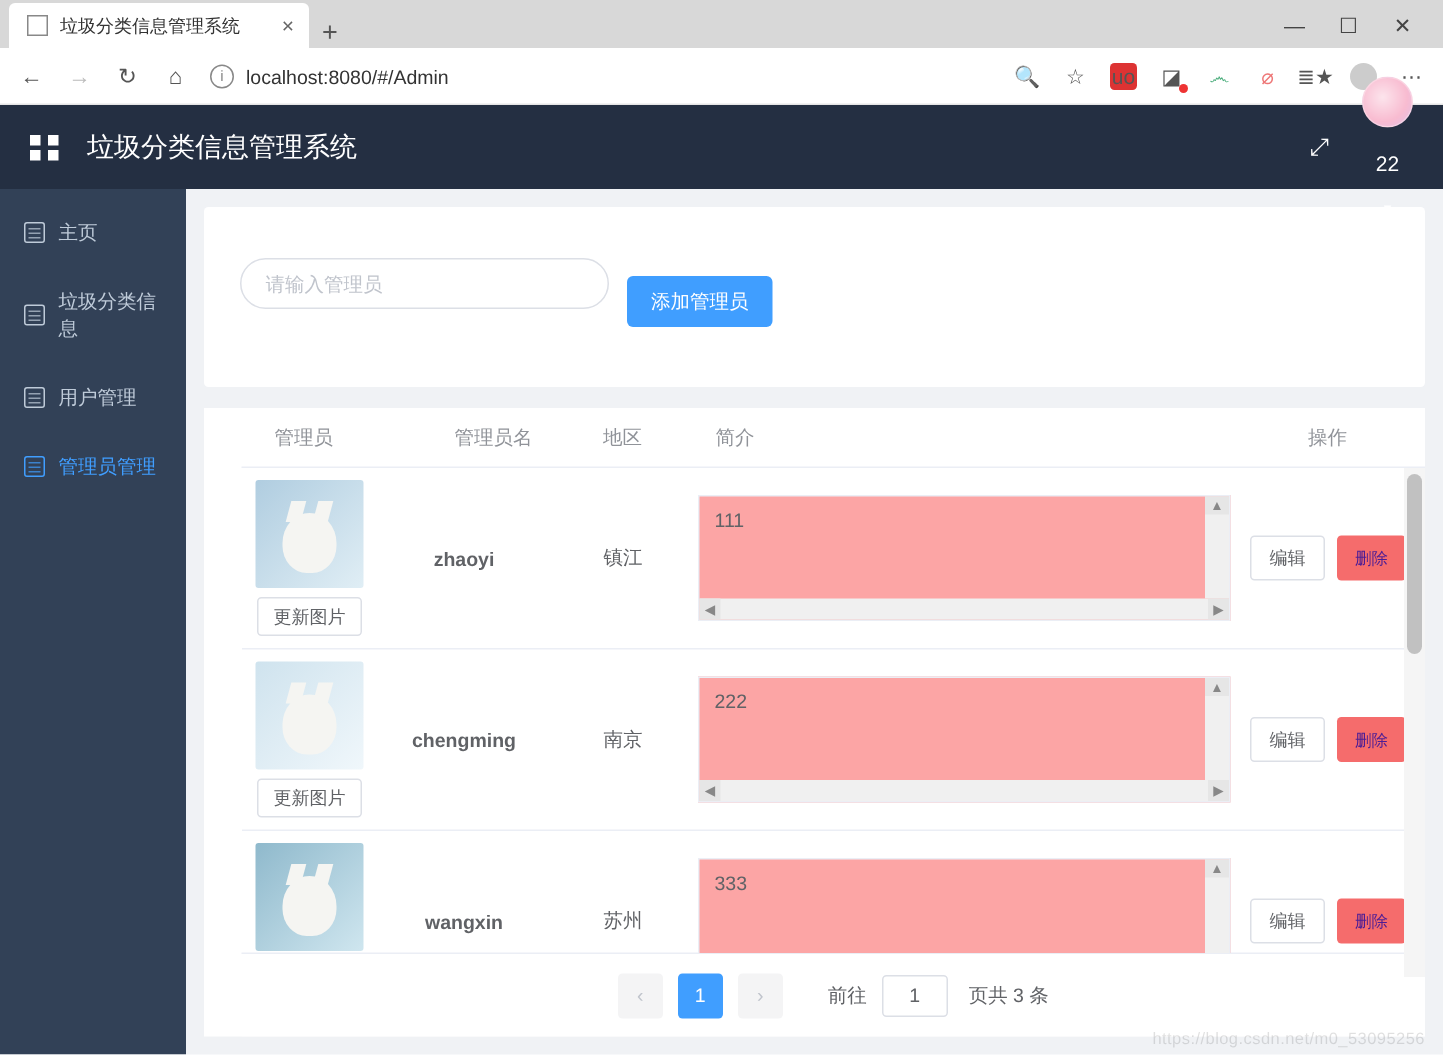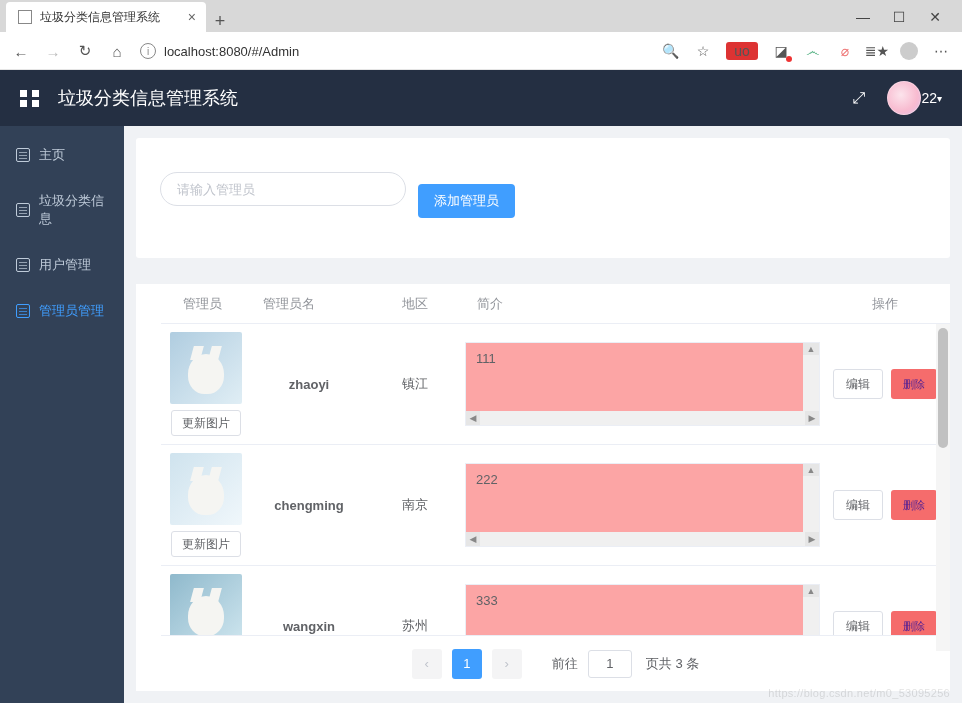--- a/index.html
+++ b/index.html
@@ -14,54 +14,54 @@
   .new-tab { width:28px; text-align:center; color:#555; font-size:18px; }
   .win-controls { margin-left:auto; display:flex; gap:18px; padding:0 18px; color:#444; font-size:14px; align-items:center; height:30px;}
   .win-controls span { width:18px; text-align:center; }
   .addr-bar { height:38px; display:flex; align-items:center; padding:0 12px; gap:14px; }
   .addr-bar .nav-icon { color:#555; font-size:15px; width:18px; text-align:center; }
   .addr-bar .disabled { color:#bbb; }
   .url-box { flex:1; display:flex; align-items:center; gap:8px; font-size:13px; color:#333; }
   .url-box .info-icon { width:16px;height:16px;border:1px solid #888;border-radius:50%; display:flex;align-items:center;justify-content:center;font-size:10px;color:#888;}
   .right-icons { display:flex; align-items:center; gap:14px; }
   .right-icons span { width:18px;height:18px; display:flex;align-items:center;justify-content:center; font-size:14px; color:#555;}
-  .ico-red { background:#d33; color:#fff; font-size:8px; border-radius:3px; padding:1px 16px;}
+  .ico-red { background:#d33; color:#fff; font-size:8px; border-radius:3px; padding:1px 2px;}
   .ico-badge { position:relative; }
   .ico-badge::after { content:""; position:absolute; right:-2px; bottom:-2px; width:6px;height:6px;background:#e33;border-radius:50%; }
   .avatar-gray { width:22px;height:22px;border-radius:50%;background:#ccc; }
   
   .app-header { height:56px; background:#242f42; color:#fff; display:flex; align-items:center; padding:0 20px; }
   .app-header .menu-icon { width:20px; display:grid; grid-template-columns:1fr 1fr; grid-template-rows:1fr 1fr; gap:3px; margin-right:18px;}
   .app-header .menu-icon div { background:#fff; width:7px; height:7px;}
   .app-header-title { font-size:18px; font-weight:500; }
   .header-right { margin-left:auto; display:flex; align-items:center; gap:22px; }
   .fullscreen-icon { color:#fff; font-size:16px; }
-  .user-block { display:flex; align-items:center; gap:0; }
+  .user-block { display:flex; align-items:center; gap:16px;flex-direction:column; }
   .user-avatar { width:34px;height:34px;border-radius:50%; background:radial-gradient(circle at 40% 40%, #fce4ec, #f8bbd0 60%, #e1bee7); border:1px solid rgba(255,255,255,.3);}
   .user-name { color:#fff; font-size:14px; }
   .caret-down { color:#fff; font-size:10px; }
   
   .app-body { display:flex; height:calc(703px - 70px - 56px); }
   .sidebar { width:124px; background:#324157; padding-top:6px; }
   .side-item { display:flex; align-items:center; gap:9px; color:#bfcbd9; padding:14px 16px; font-size:13px; cursor:pointer; }
   .side-item.active { color:#409eff; }
   .side-icon { width:14px; height:14px; border:1px solid currentColor; border-radius:2px; position:relative; flex-shrink:0;}
   .side-icon::before { content:""; position:absolute; left:2px; right:2px; top:3px; height:1px; background:currentColor; box-shadow:0 3px 0 currentColor, 0 6px 0 currentColor; opacity:.7;}
-  .main { flex:1; padding:12px; overflow:hidden; display:flex; flex-direction:column; gap:16px; }
+  .main { flex:1; padding:12px; overflow:hidden; display:flex; flex-direction:column; gap:4px; }
   
   .toolbar-card { background:#fff; border-radius:3px; padding:22px 24px 40px; display:flex; gap:12px; align-items:center; }
   .search-input { width:246px; height:34px; border:1px solid #dcdfe6; border-radius:17px; padding:0 16px; font-size:13px; color:#606266; outline:none; }
   .search-input::placeholder { color:#c0c4cc; }
   .btn-primary { background:#409eff; color:#fff; border:none; border-radius:4px; padding:0 16px; height:34px; font-size:13px; cursor:pointer;margin-top:24px; }
   
   .table-wrap { background:#fff; margin-top:10px; flex:1; display:flex; flex-direction:column; overflow:hidden; position:relative;padding-left:25px;}
   .table-head { display:flex; border-bottom:1px solid #ebeef5; height:40px; align-items:center; color:#909399; font-size:13px; }
   .col { padding:0 10px; }
   .col-img { width:92px; text-align:left; padding-left:22px;}
-  .col-name { width:112px; text-align:left;}
+  .col-name { width:112px; text-align:right;}
   .col-region { width:100px; text-align:center;}
   .col-intro { flex:1; padding-left:12px;}
   .col-op { width:130px; text-align:center;}
   .table-body { overflow-y:auto; flex:1; }
   .row { display:flex; border-bottom:1px solid #ebeef5; min-height:112px; align-items:stretch; }
   .cell { display:flex; align-items:center; justify-content:center; padding:8px 10px; }
   .cell-img { width:92px; flex-direction:column; gap:6px; align-items:center; padding-left:8px; padding-top:8px; padding-bottom:8px;}
   .thumb { width:72px; height:72px; border-radius:2px; background:linear-gradient(135deg,#b0cde0,#e0eef5); position:relative; overflow:hidden;}
   .thumb.cat1::after,.thumb.cat2::after,.thumb.cat3::after{content:"";position:absolute;left:18px;top:22px;width:36px;height:40px;background:#f5f5f2;border-radius:50% 50% 45% 45%;}
   .thumb.cat1::before,.thumb.cat2::before,.thumb.cat3::before{content:"";position:absolute;left:22px;top:14px;width:10px;height:14px;background:#f5f5f2;transform:skew(-15deg);box-shadow:18px 0 0 #f5f5f2;}

